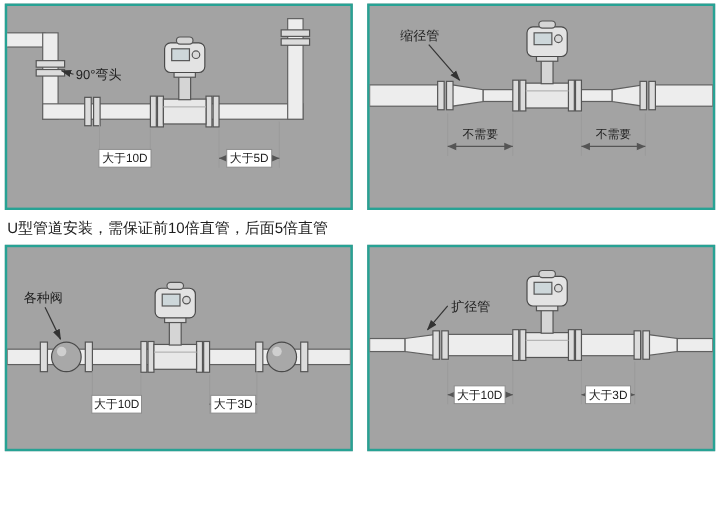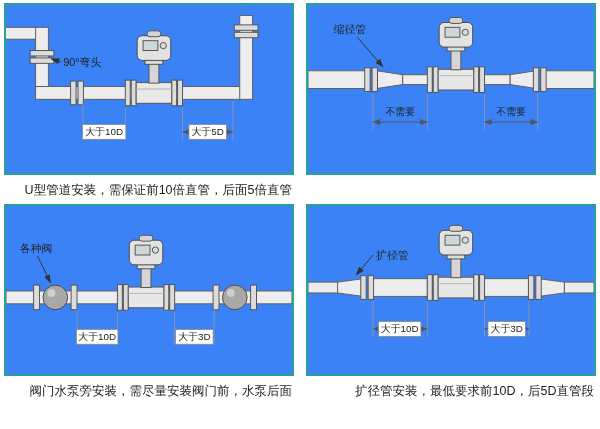--- a/index.html
+++ b/index.html
@@ -5,25 +5,25 @@
   html,body{margin:0;padding:0;background:#ffffff;}
   .page{
     width:600px;height:429px;box-sizing:border-box;
     padding:3px 4px;background:#fff;overflow:hidden;
     font-family:"Liberation Sans", sans-serif;
   }
   .row{display:flex;gap:12px;}
   .cell{flex:1;display:flex;flex-direction:column;min-width:0;}
   .panel{
     border:2px solid var(--accent,#27a294);
-    height:172px;background:#3b82f6;box-sizing:border-box;
+    height:172px;background:#a3a3a3;box-sizing:border-box;
   }
   .panel svg{width:100%;height:100%;display:block;}
   .caption{
-    text-align:right;color:#1c1c1c;font-size:12.5px;
+    text-align:left;color:#1c1c1c;font-size:12.5px;
     padding:6px 2px 4px;line-height:1.55;
   }
   
   .pipe{fill:#ededed;stroke:#606060;stroke-width:1;}
   .ext{stroke:#9a9a9a;stroke-width:0.8;}
   .dim{stroke:#555;stroke-width:1;}
   .leader{stroke:#333;stroke-width:1;}
   .dimbox{fill:#ffffff;stroke:#8a8a8a;stroke-width:0.8;}
   .dimtext{font-size:10px;fill:#222;font-family:"Liberation Sans",sans-serif;}
   .callout{font-size:11px;fill:#222;font-family:"Liberation Sans",sans-serif;}
@@ -168,21 +168,20 @@
           <g>
             <line class="ext" x1="171" y1="107" x2="171" y2="140"></line>
             <line class="ext" x1="211" y1="104" x2="211" y2="140"></line>
             <line class="dim" x1="171" y1="132" x2="211" y2="132" marker-start="url(#dimarrow)" marker-end="url(#dimarrow)"></line>
             <rect class="dimbox" x="172" y="124.5" width="38" height="15"></rect>
             <text class="dimtext" x="191" y="135.5" text-anchor="middle">大于3D</text>
           </g>
         </svg>
       </div>
       <div class="caption">
-        <div>阀门水泵旁安装，需尽量安装阀门前，水泵后面</div>
       </div>
     </div>
 
     <div class="cell">
       <div class="panel">
         <svg viewBox="0 0 290 169" preserveAspectRatio="xMidYMid meet">
           <g>
             <rect class="pipe" x="0" y="76.5" width="30" height="11"></rect>
             <polygon class="pipe" points="30,76.5 56,73 56,91 30,87.5"></polygon>
             <rect class="pipe" x="64" y="73" width="57" height="18"></rect>
@@ -206,18 +205,15 @@
           </g>
           <g>
             <line class="ext" x1="179" y1="96" x2="179" y2="132"></line>
             <line class="ext" x1="224" y1="96" x2="224" y2="132"></line>
             <line class="dim" x1="179" y1="124" x2="224" y2="124" marker-start="url(#dimarrow)" marker-end="url(#dimarrow)"></line>
             <rect class="dimbox" x="182.5" y="116.5" width="38" height="15"></rect>
             <text class="dimtext" x="201.5" y="127.5" text-anchor="middle">大于3D</text>
           </g>
         </svg>
       </div>
-      <div class="caption">
-        <div>扩径管安装，最低要求前10D，后5D直管段</div>
-      </div>
     </div>
   </div>
 </div>
 
 </body></html>

